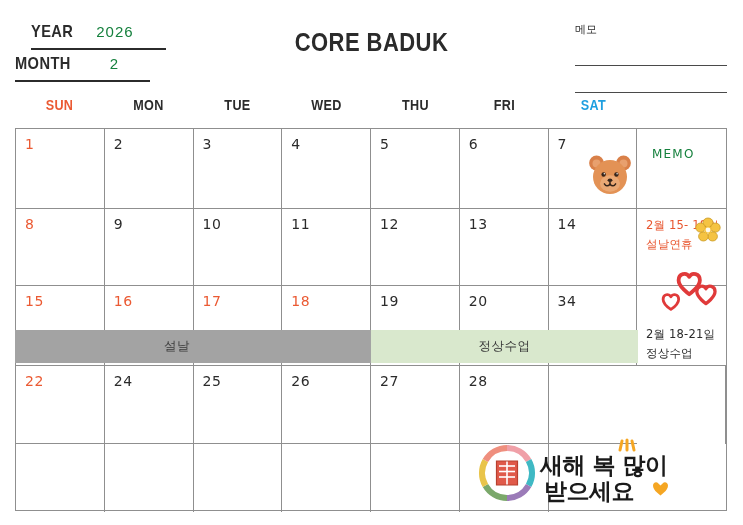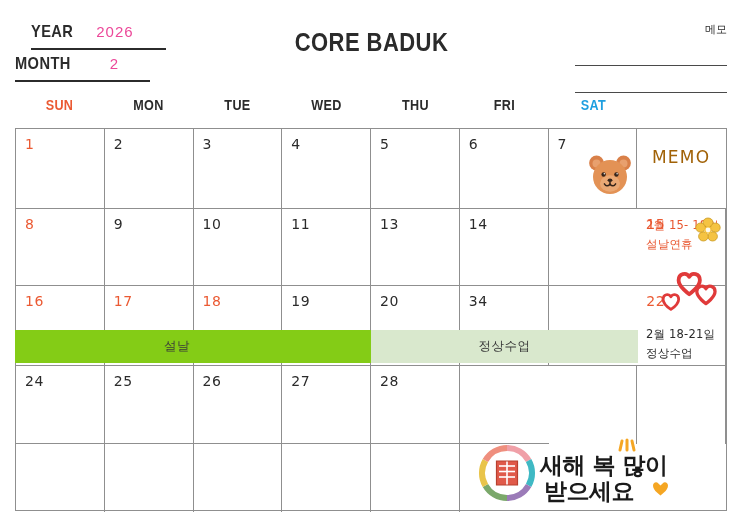--- a/index.html
+++ b/index.html
@@ -33,21 +33,21 @@
     font-weight: 700;
     font-size: 17px;
     letter-spacing: .5px;
     transform: scaleX(0.86);
     transform-origin: left bottom;
     color: #2b2b2b;
   }
   .field-value {
     font-family: "Liberation Sans", sans-serif;
     font-size: 15px;
-    color: #ec4899;
+    color: #15803d;
     margin-left: 14px;
     letter-spacing: 1px;
   }
   #year-line  { top: 22px; margin-left: 16px; }
   #month-line { top: 54px; }
   #field-value-year  { margin-left: 16px; }
   #field-value-month { margin-left: 30px; }
 
   #page-title {
     position: absolute;
@@ -56,21 +56,21 @@
     font-family: "Liberation Sans", sans-serif;
     font-weight: 700;
     font-size: 25px;
     letter-spacing: .5px;
     transform: scaleX(0.88);
     color: #2b2b2b;
   }
 
   #memo-header { position: absolute; left: 575px; top: 22px; width: 152px; }
   #memo-header-label {
-    text-align: right;
+    text-align: left;
     font-size: 11px;
     color: #2b2b2b;
     font-family: "DejaVu Sans", sans-serif;
     padding-bottom: 2px;
   }
   .memo-rule { border-bottom: 1.6px solid #4a4a4a; height: 26px; }
 
   
   #weekday-row {
     position: absolute;
@@ -155,23 +155,23 @@
     position: absolute;
     left: 638px; top: 128px;
     width: 89px; height: 383px;
     pointer-events: none;
   }
   #memo-panel > * { pointer-events: auto; }
   #memo-title {
     position: absolute;
     left: 14px; top: 19px;
     font-family: "DejaVu Sans", sans-serif;
-    font-size: 17px;
+    font-size: 12px;
     letter-spacing: 1.2px;
-    color: #a16207;
+    color: #15803d;
   }
   .memo-note {
     position: absolute;
     font-family: "DejaVu Sans", sans-serif;
     font-size: 11.5px;
     line-height: 19px;
     letter-spacing: .2px;
     white-space: nowrap;
   }
   #memo-note-1 { left: 8px; top: 88px; color: #e8552e; }
@@ -283,20 +283,23 @@
     <div class="cell">
       <span class="daynum">9</span>
     </div>
     <div class="cell">
       <span class="daynum">10</span>
     </div>
     <div class="cell">
       <span class="daynum">11</span>
     </div>
     <div class="cell">
+      <span class="daynum">12</span>
+    </div>
+    <div class="cell">
       <span class="daynum">13</span>
     </div>
     <div class="cell">
       <span class="daynum">14</span>
     </div>
     <div class="cell lastcol memo-cell"></div>
     <div class="cell">
       <span class="daynum holiday">15</span>
     </div>
     <div class="cell">
@@ -340,21 +343,21 @@
     <div class="cell lastrow"></div>
     <div class="cell lastrow"></div>
     <div class="cell lastrow"></div>
     <div class="cell lastrow"></div>
     <div class="cell lastrow"></div>
     <div class="cell lastrow"></div>
     <div class="cell lastrow"></div>
     <div class="cell lastcol memo-cell lastrow"></div>
   </div>
 
-<div class="event-band" id="band-seollal" style="background: #84cc16;">
+<div class="event-band" id="band-seollal" style="background: #a3a3a3;">
   <span class="band-label">설날</span>
 </div>
 <div class="event-band" id="band-normal" style="background: rgb(217, 232, 205);">
   <span class="band-label">정상수업</span>
 </div>
 
 <div id="bear-sticker">
   <svg viewBox="0 0 46 46" width="46" height="46" aria-hidden="true">
     <circle cx="9.5" cy="11" r="7.4" fill="#d98049"></circle>
     <circle cx="36.5" cy="11" r="7.4" fill="#d98049"></circle>

